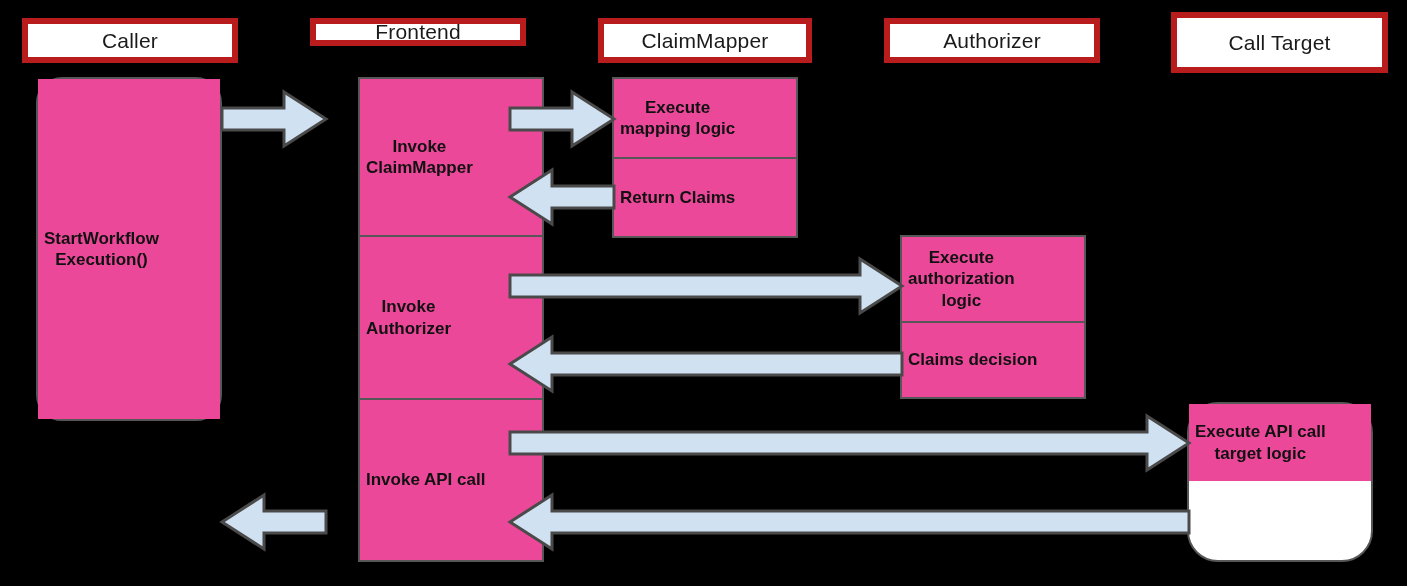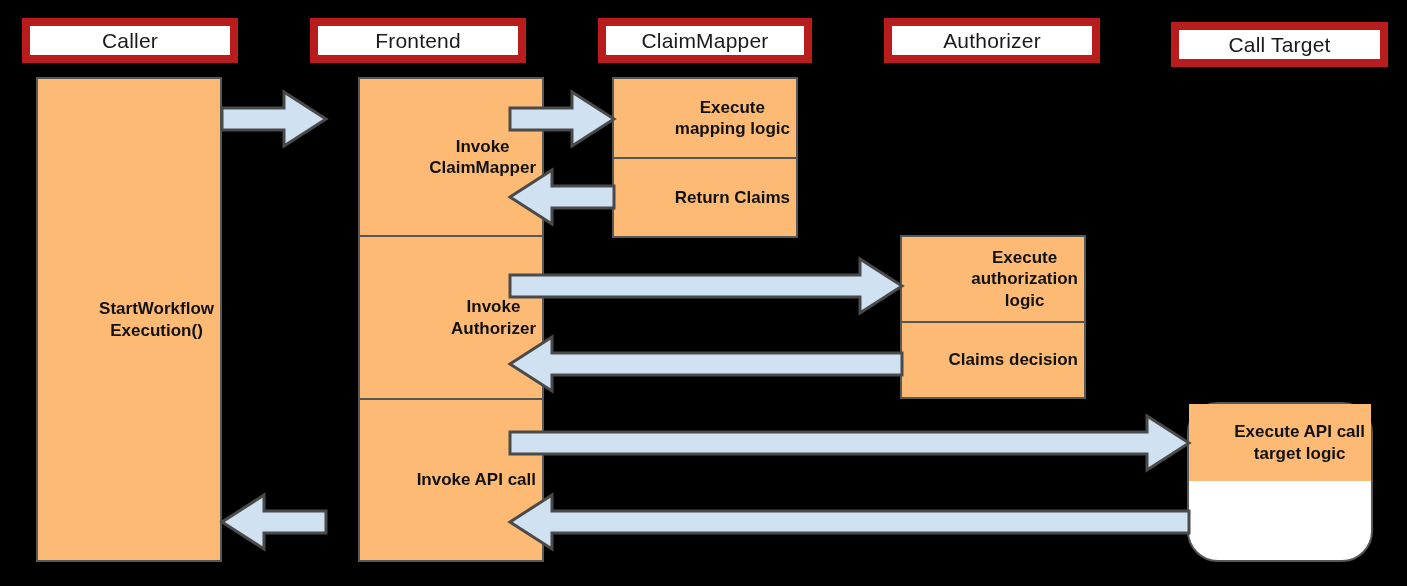--- a/index.html
+++ b/index.html
@@ -11,45 +11,45 @@
     position: relative;
     width: 1407px;
     height: 586px;
     background: #000000;
     overflow: hidden;
     font-family: "Liberation Sans", sans-serif;
   }
   .lifeline-header {
     position: absolute;
     background: #ffffff;
-    border: 8px solid #b91c1c;
+    border: 6px solid #b91c1c;
     box-sizing: border-box;
     display: flex;
     align-items: center;
     justify-content: center;
     color: #1a1a1a;
     font-size: 21px;
     font-weight: 400;
     letter-spacing: 0.2px;
   }
   .activation {
     position: absolute;
     background: #ffffff;
     border: 2px solid #575757;
     box-sizing: border-box;
   }
   .seg {
     position: absolute;
     left: 0;
     right: 0;
-    background: #fdba74;
+    background: #ec4899;
     box-sizing: border-box;
     display: flex;
     align-items: center;
-    justify-content: flex-end;
+    justify-content: flex-start;
     text-align: center;
     color: #111111;
     font-size: 17px;
     font-weight: 700;
     line-height: 1.25;
     padding: 0 6px;
   }
   .seg.divider-top {
     border-top: 2px solid #575757;
   }
@@ -65,37 +65,37 @@
 </style>
 </head>
 <body>
 
 <div id="canvas">
 
   <div class="lifeline-header" style="left:22px; top:18px; width:216px; height:45px;">
     <span>Caller</span>
   </div>
 
-  <div class="lifeline-header" style="left:310px; top:18px; width:216px; height:45px;">
+  <div class="lifeline-header" style="left:310px; top:18px; width:216px; height:28px;">
     <span>Frontend</span>
   </div>
 
   <div class="lifeline-header" style="left:598px; top:18px; width:214px; height:45px;">
     <span>ClaimMapper</span>
   </div>
 
   <div class="lifeline-header" style="left:884px; top:18px; width:216px; height:45px;">
     <span>Authorizer</span>
   </div>
 
-  <div class="lifeline-header" style="left:1171px; top:22px; width:217px; height:45px;">
+  <div class="lifeline-header" style="left:1171px; top:12px; width:217px; height:61px;">
     <span>Call Target</span>
   </div>
 
-  <div class="activation" style="left:36px; top:77px; width:186px; height:485px;">
+  <div class="activation" style="left:36px; top:77px; width:186px; height:344px;border-radius:26px;">
     <div class="seg" style="top:0; bottom:0;">
       <span>StartWorkflow<br>Execution()</span>
     </div>
   </div>
 
   <div class="activation" style="left:324px; top:77px; width:186px; height:485px;margin-left:34px;">
     <div class="seg" style="top:0px; height:156px;">
       <span>Invoke<br>ClaimMapper</span>
     </div>
     <div class="seg divider-top" style="top:156px; height:163px;">

